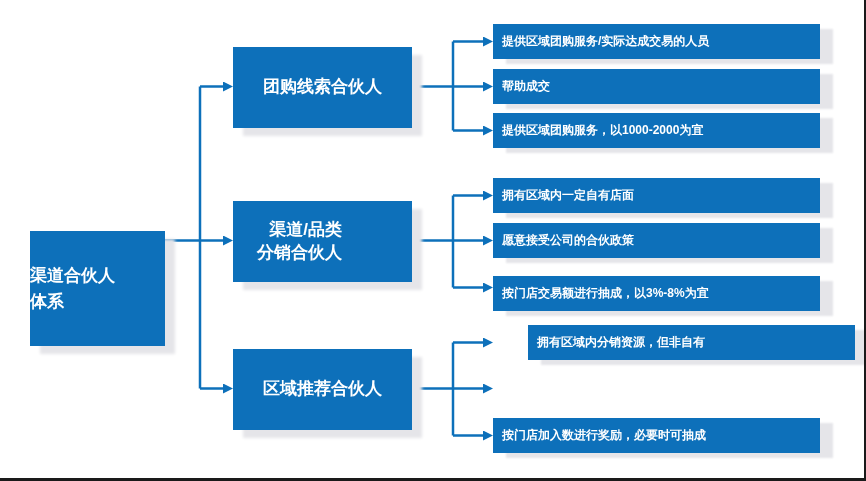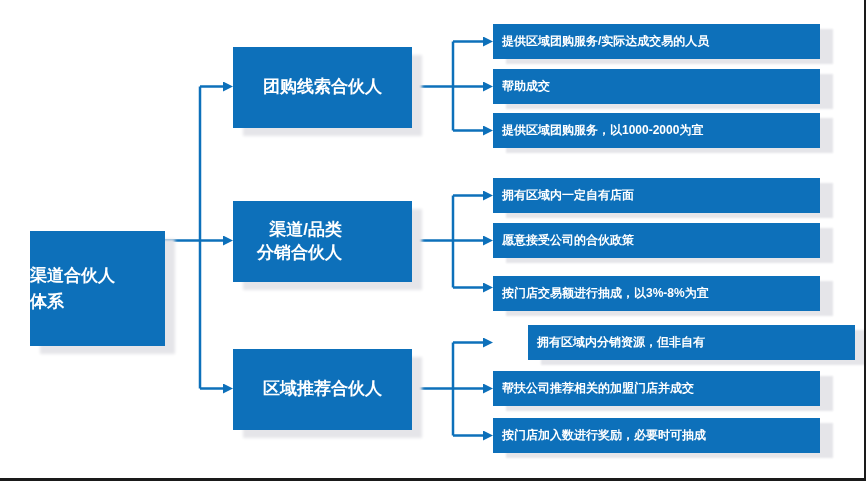--- a/index.html
+++ b/index.html
@@ -122,20 +122,17 @@
   <div class="node leaf l2b">
     <span>愿意接受公司的合伙政策</span>
   </div>
   <div class="node leaf l2c">
     <span>按门店交易额进行抽成，以3%-8%为宜</span>
   </div>
 
   <div class="node leaf l3a">
     <span>拥有区域内分销资源，但非自有</span>
   </div>
-  <div class="node leaf l3b">
-    <span>帮扶公司推荐相关的加盟门店并成交</span>
-  </div>
   <div class="node leaf l3c">
     <span>按门店加入数进行奖励，必要时可抽成</span>
   </div>
 
 </div>
 
 </body></html>

